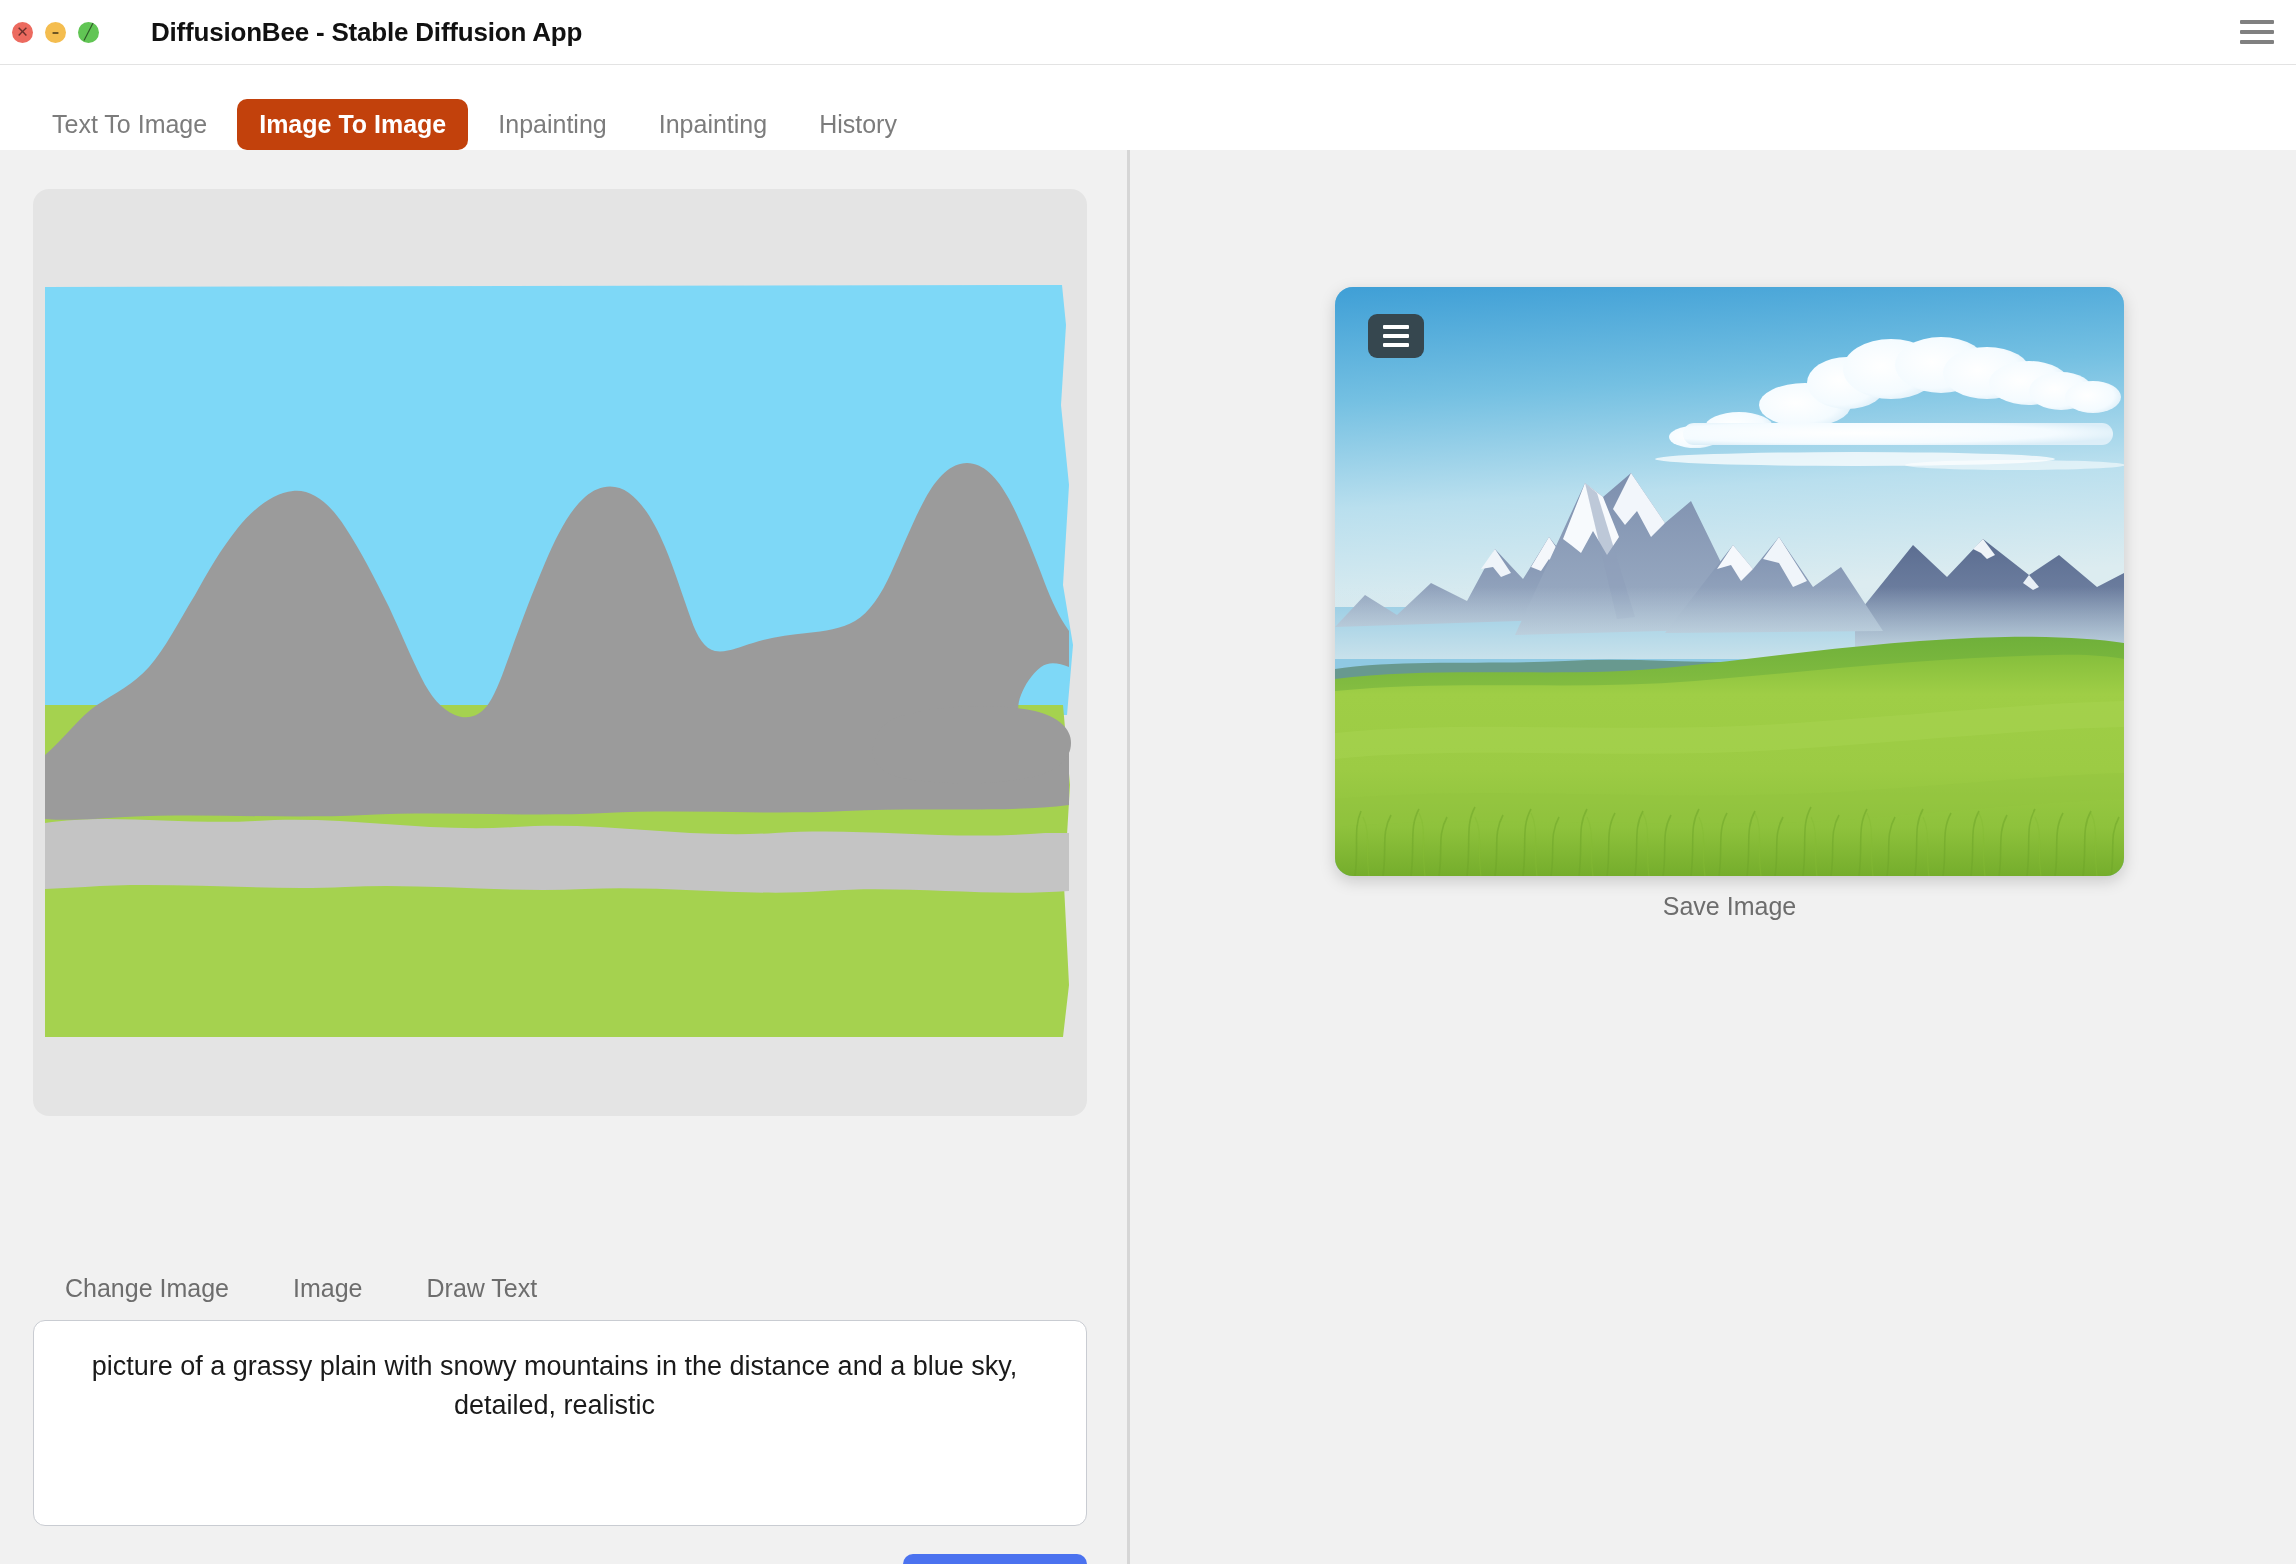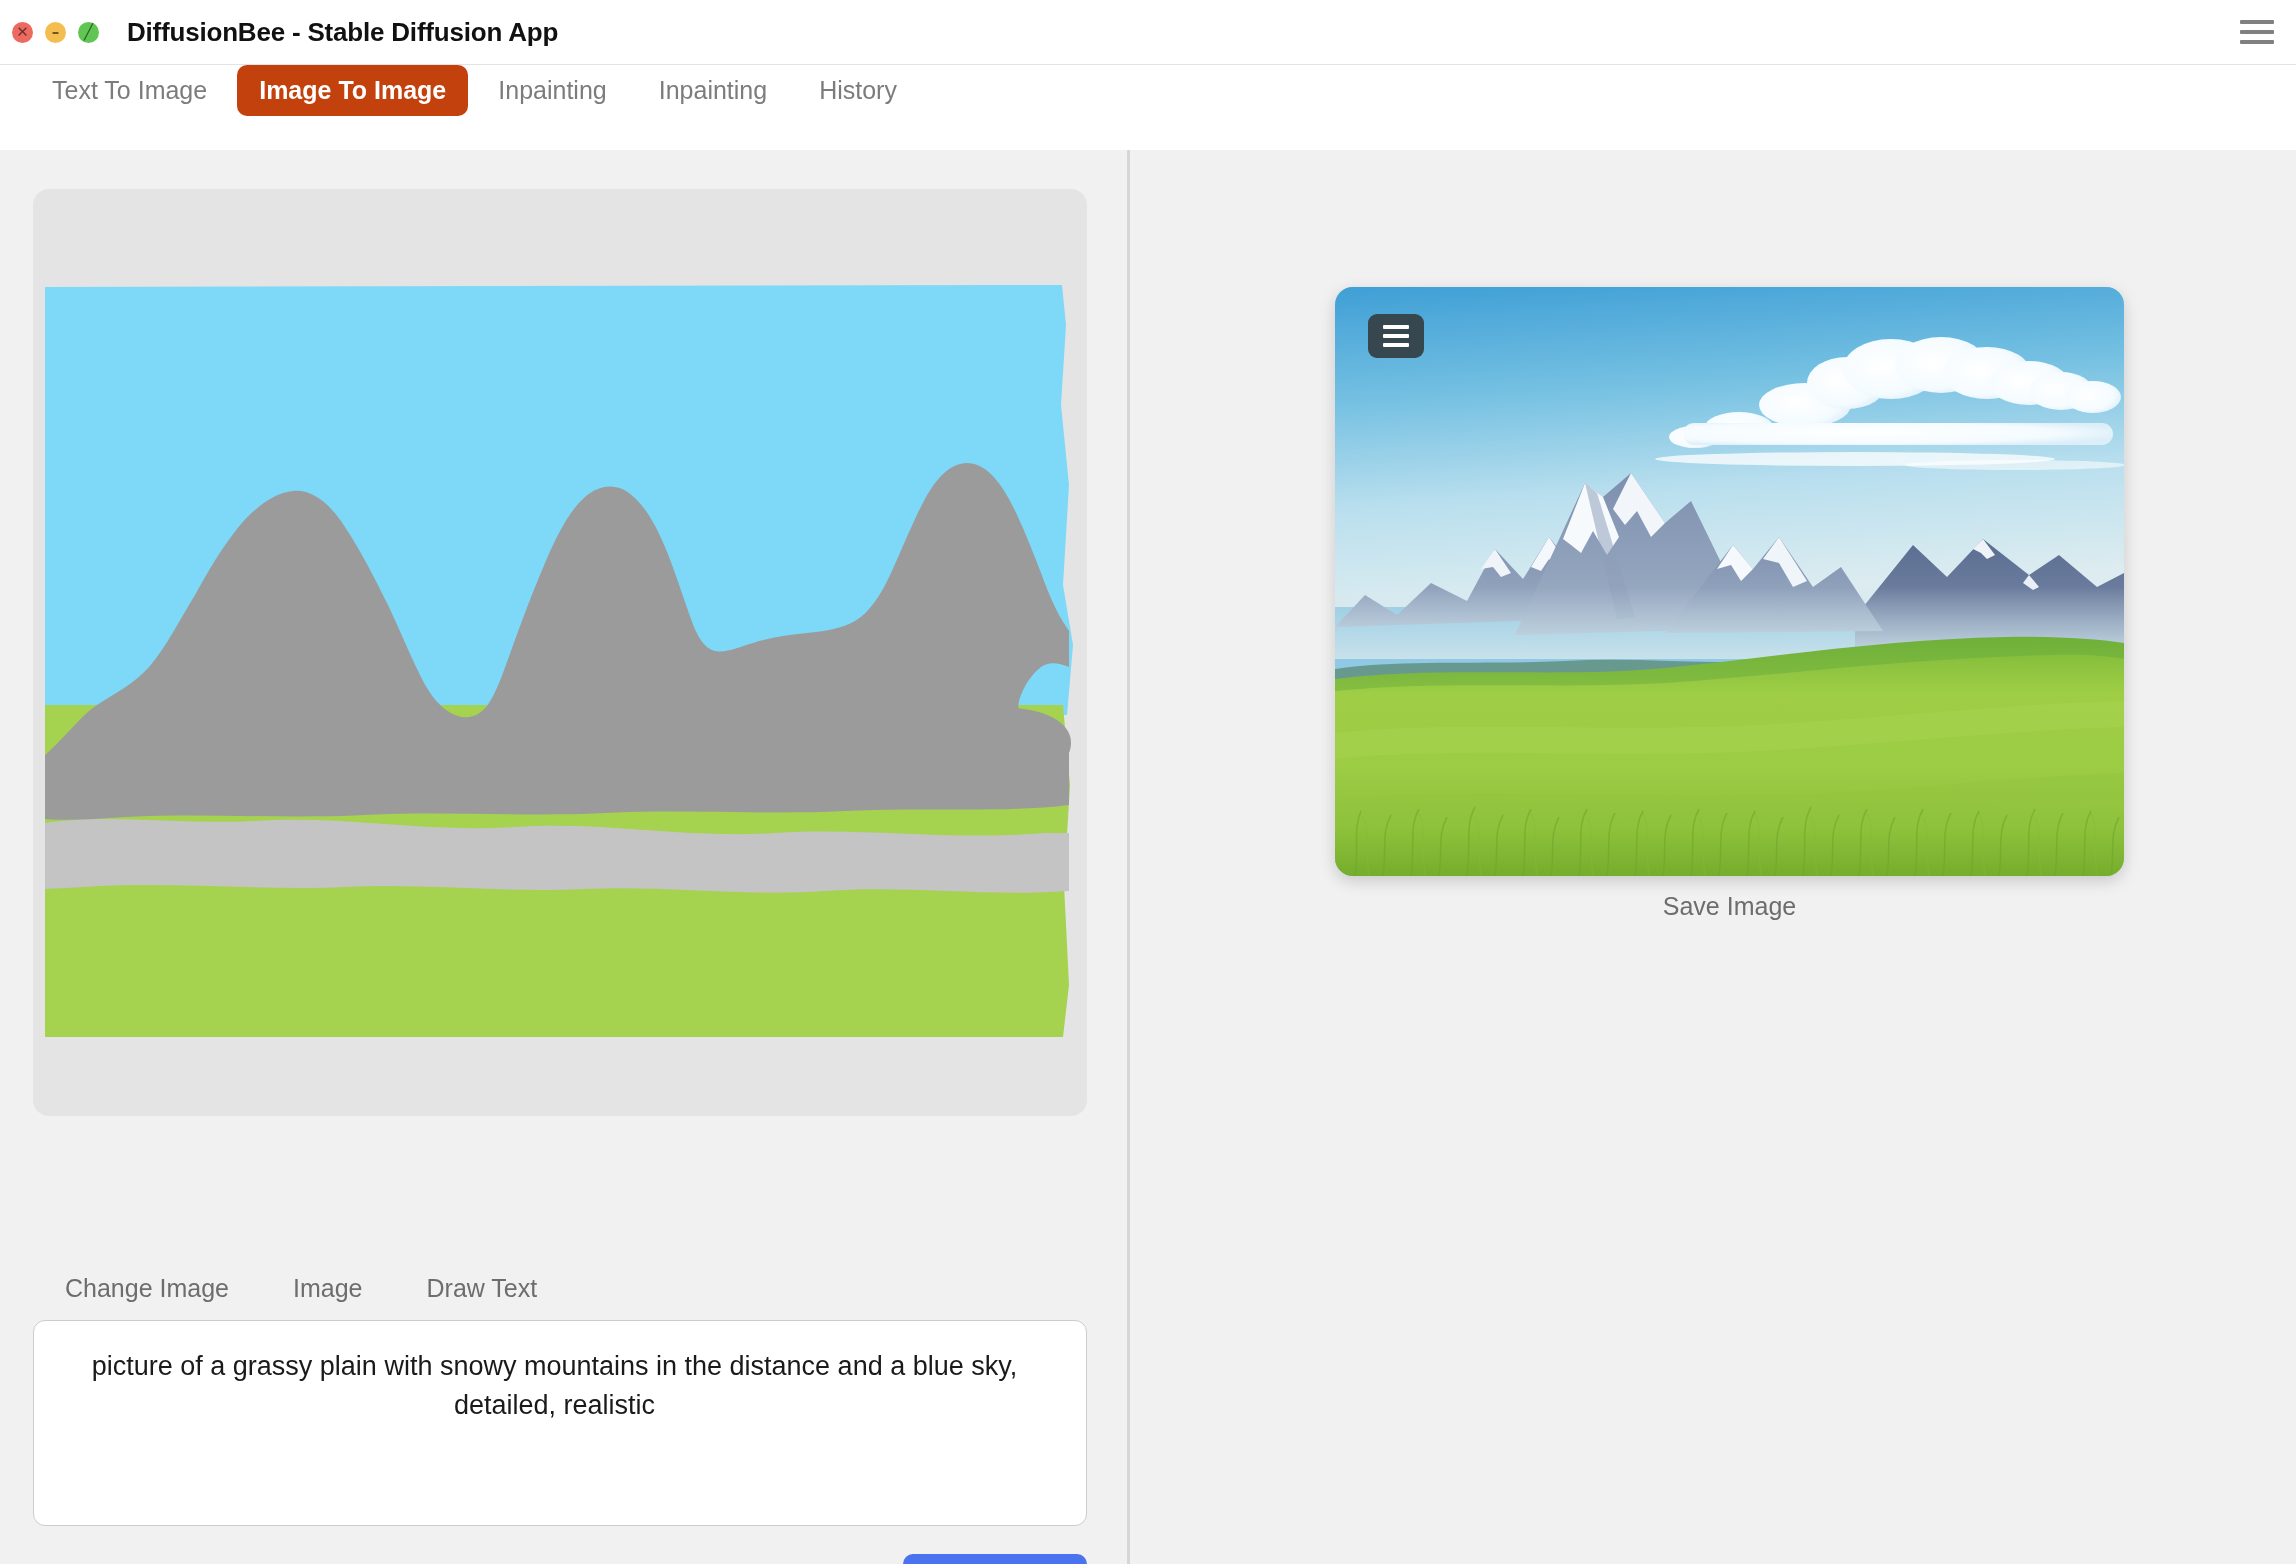--- a/index.html
+++ b/index.html
@@ -42,21 +42,21 @@
     font-weight: 700;
     color: rgba(0,0,0,0.55);
     font-family: "DejaVu Sans", sans-serif;
   }
   .tl-close  { background: #ec6a5f; }
   .tl-min    { background: #f4bd4f; }
   .tl-max    { background: #61c554; }
   .tl-glyph { pointer-events: none; }
 
   .window-title {
-    margin-left: 28px;
+    margin-left: 52px;
     font-size: 26px;
     font-weight: 700;
     color: #111111;
     letter-spacing: -0.2px;
     white-space: nowrap;
   }
 
   .titlebar-menu {
     position: absolute;
     right: 20px;
@@ -78,21 +78,21 @@
   }
 
   
   .tabbar {
     position: absolute;
     left: 0; top: 65px;
     width: 2296px;
     height: 85px;
     background: #ffffff;
     display: flex;
-    align-items: flex-start;
+    align-items: flex-end;
     padding-left: 30px;
     gap: 8px;
   }
   .tab {
     font-size: 25px;
     color: #7c7c7c;
     padding: 11px 22px;
     border-radius: 10px;
     white-space: nowrap;
     cursor: pointer;

